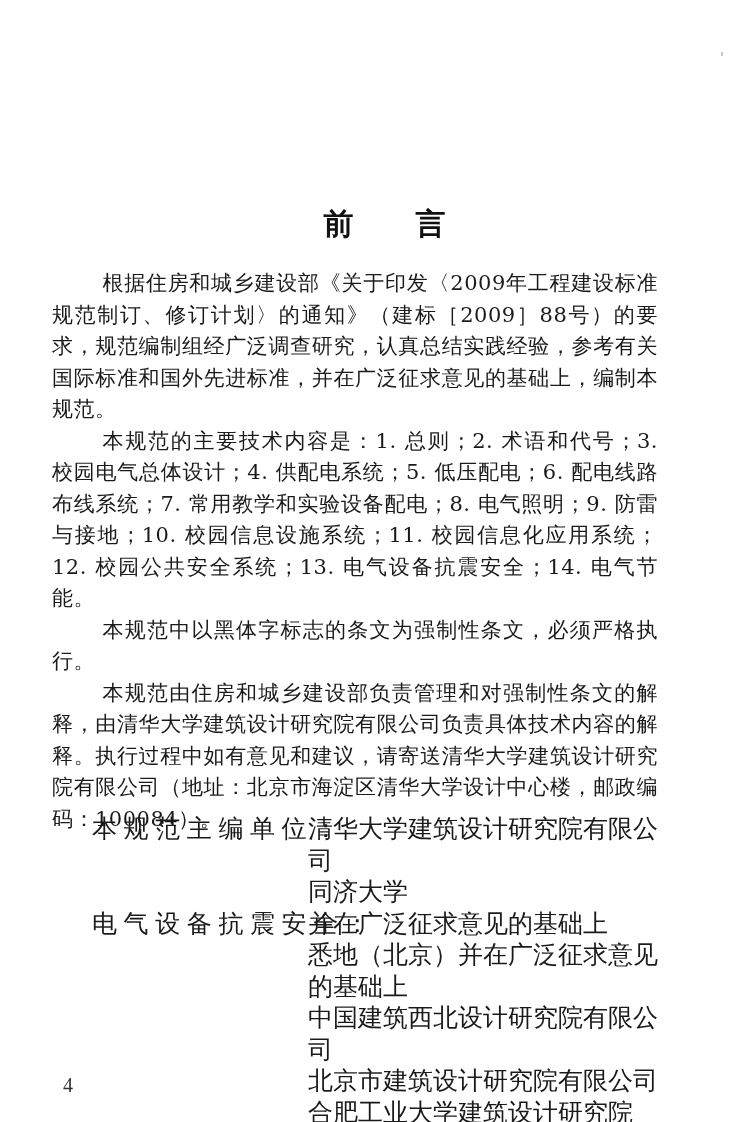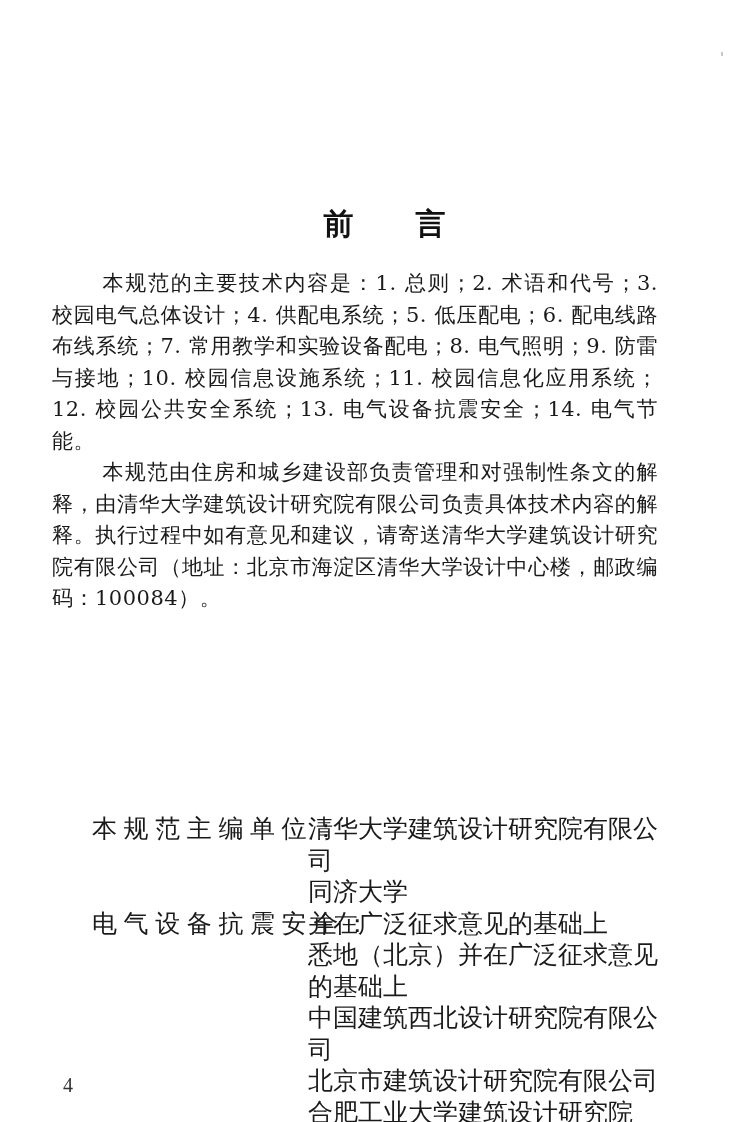--- a/index.html
+++ b/index.html
@@ -89,21 +89,23 @@
 <body>
 
 <div class="page">
   <div class="speck"></div>
 
   <h1 class="title" style="margin:16px;">
     <span class="ch1">前</span><span>言</span>
   </h1>
 
   <div class="body">
+    <p>根据住房和城乡建设部《关于印发〈2009年工程建设标准规范制订、修订计划〉的通知》（建标［2009］88号）的要求，规范编制组经广泛调查研究，认真总结实践经验，参考有关国际标准和国外先进标准，并在广泛征求意见的基础上，编制本规范。</p>
     <p>本规范的主要技术内容是：1. 总则；2. 术语和代号；3. 校园电气总体设计；4. 供配电系统；5. 低压配电；6. 配电线路布线系统；7. 常用教学和实验设备配电；8. 电气照明；9. 防雷与接地；10. 校园信息设施系统；11. 校园信息化应用系统；12. 校园公共安全系统；13. 电气设备抗震安全；14. 电气节能。</p>
+    <p>本规范中以黑体字标志的条文为强制性条文，必须严格执行。</p>
     <p>本规范由住房和城乡建设部负责管理和对强制性条文的解释，由清华大学建筑设计研究院有限公司负责具体技术内容的解释。执行过程中如有意见和建议，请寄送清华大学建筑设计研究院有限公司（地址：北京市海淀区清华大学设计中心楼，邮政编码：100084）。</p>
   </div>
 
   <div class="orgs">
     <div class="org-row">
       <div class="org-label">本规范主编单位：</div>
       <div class="org-values">
         <div>清华大学建筑设计研究院有限公司</div>
         <div>同济大学</div>
       </div>

